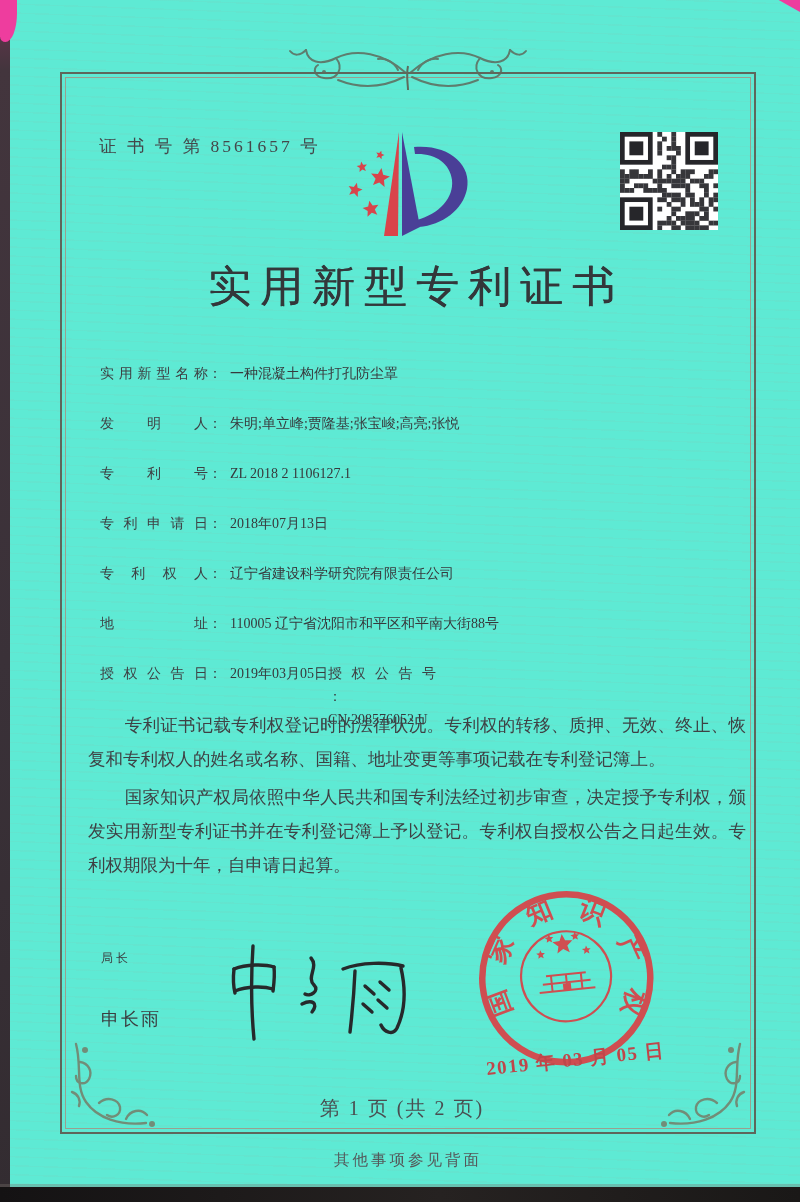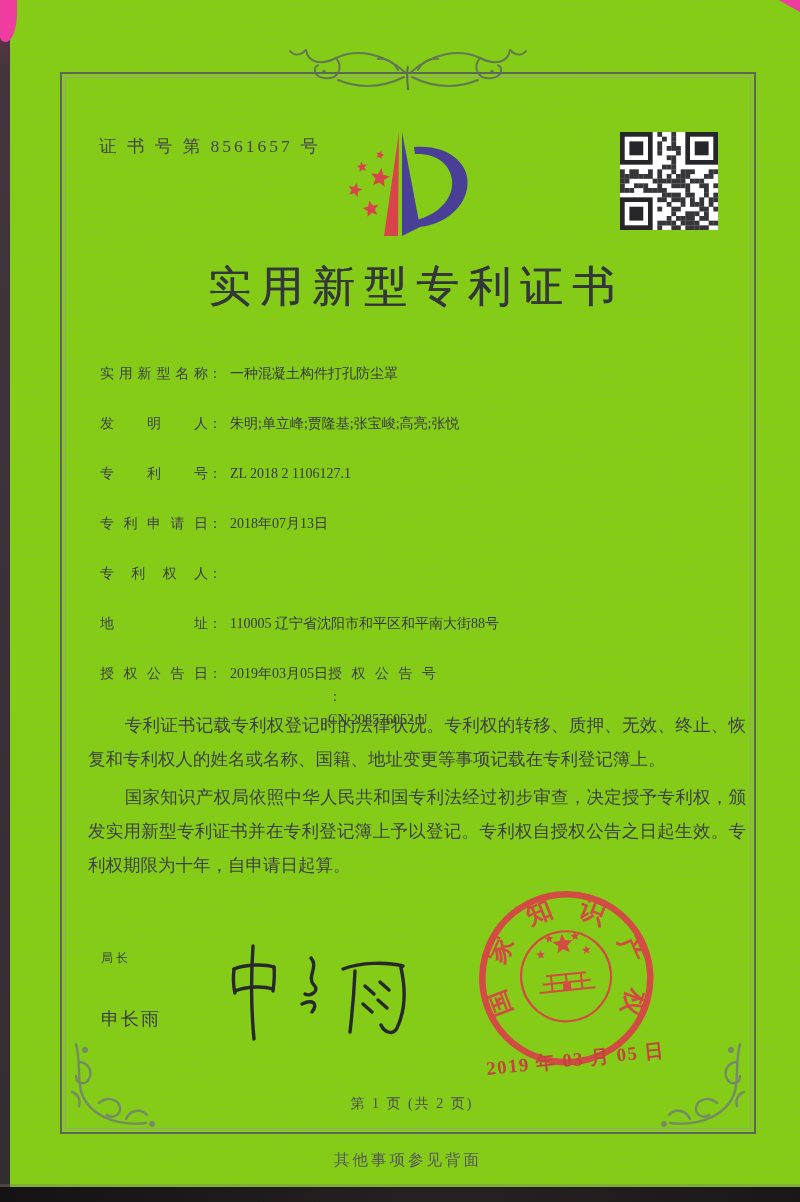--- a/index.html
+++ b/index.html
@@ -1,17 +1,17 @@
 <!DOCTYPE html>
 <html><head>
 <meta charset="utf-8">
 <style>
   html,body{margin:0;padding:0;background:#dcdad7;}
   *{box-sizing:border-box;}
-  .photo{position:relative;width:800px;height:1202px;background:#84cc16;overflow:hidden;
+  .photo{position:relative;width:800px;height:1202px;background:#5eead4;overflow:hidden;
          font-family:"Liberation Serif","DejaVu Serif",serif;color:#3b3e40;}
   .texture{position:absolute;inset:0;pointer-events:none;
      background:repeating-linear-gradient(2deg, rgba(158,166,150,.08) 0 1.5px, transparent 1.5px 9px);}
   
   .frame{position:absolute;left:60px;top:72px;width:696px;height:1062px;border:2.5px solid #5f665b;}
   .frame-inner{position:absolute;inset:3px;border:1px solid #99a08f;}
   
   .edge-left{position:absolute;left:0;top:0;bottom:0;width:10px;
      background:linear-gradient(180deg,#6d3550 0,#43353d 70px,#3a3138 55%,#332c31 100%);}
   .edge-bottom{position:absolute;left:0;bottom:0;width:800px;height:15px;
@@ -38,21 +38,21 @@
      text-align:justify;color:#3e4144;}
   .paras p{margin:0;text-indent:2.1em;}
   .paras p + p{margin-top:4px;}
   
   .officer-title{position:absolute;left:101px;top:950px;font-size:12px;letter-spacing:3px;}
   .officer-name{position:absolute;left:101px;top:1007px;font-size:18px;letter-spacing:2px;}
   .signature{position:absolute;left:213px;top:936px;width:235px;height:115px;}
   
   .seal{position:absolute;left:470px;top:886px;width:198px;height:198px;transform:rotate(-6deg);opacity:.93;}
   
-  .page-info{position:absolute;left:64px;top:1095px;width:696px;text-align:center;font-size:14px;color:#4a4d50;letter-spacing:2px;}
+  .page-info{position:absolute;left:54px;top:1095px;width:696px;text-align:center;font-size:20px;color:#4a4d50;letter-spacing:2px;}
   .back-note{position:absolute;left:60px;top:1150px;width:696px;text-align:center;font-size:15.5px;color:#55585a;letter-spacing:3px;}
   
   .orn-top{position:absolute;left:252px;top:42px;width:312px;height:66px;}
   .orn-bl{position:absolute;left:66px;top:1040px;width:95px;height:95px;}
   .orn-br{position:absolute;left:655px;top:1040px;width:95px;height:95px;transform:scaleX(-1);}
 </style>
 </head>
 <body>
 
 <div class="photo">
@@ -286,20 +286,21 @@
       <span class="field-value">ZL 2018 2 1106127.1</span>
     </div>
     <div class="field-row">
       <span class="field-label">专利申请日</span>
         <span class="field-colon">：</span>
       <span class="field-value">2018年07月13日</span>
     </div>
     <div class="field-row">
       <span class="field-label">专利权人</span>
         <span class="field-colon">：</span>
+      <span class="field-value">辽宁省建设科学研究院有限责任公司</span>
     </div>
     <div class="field-row">
       <span class="field-label">地址</span>
         <span class="field-colon">：</span>
       <span class="field-value">110005 辽宁省沈阳市和平区和平南大街88号</span>
     </div>
     <div class="field-row">
       <span class="field-label">授权公告日</span>
         <span class="field-colon">：</span>
       <span class="field-value">2019年03月05日</span>

